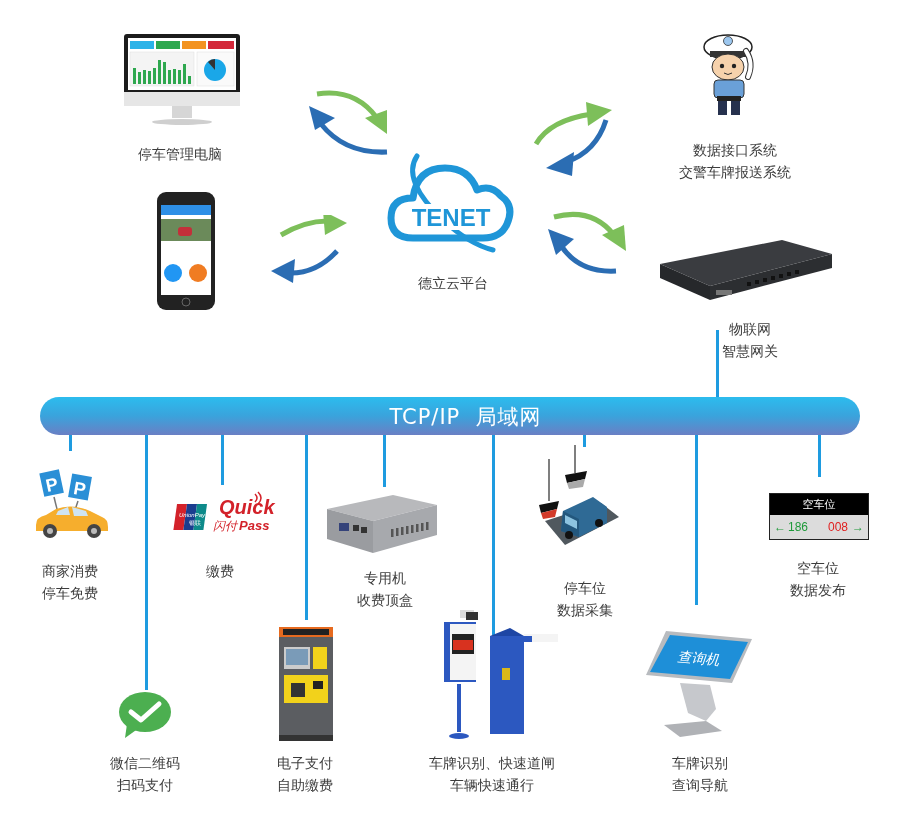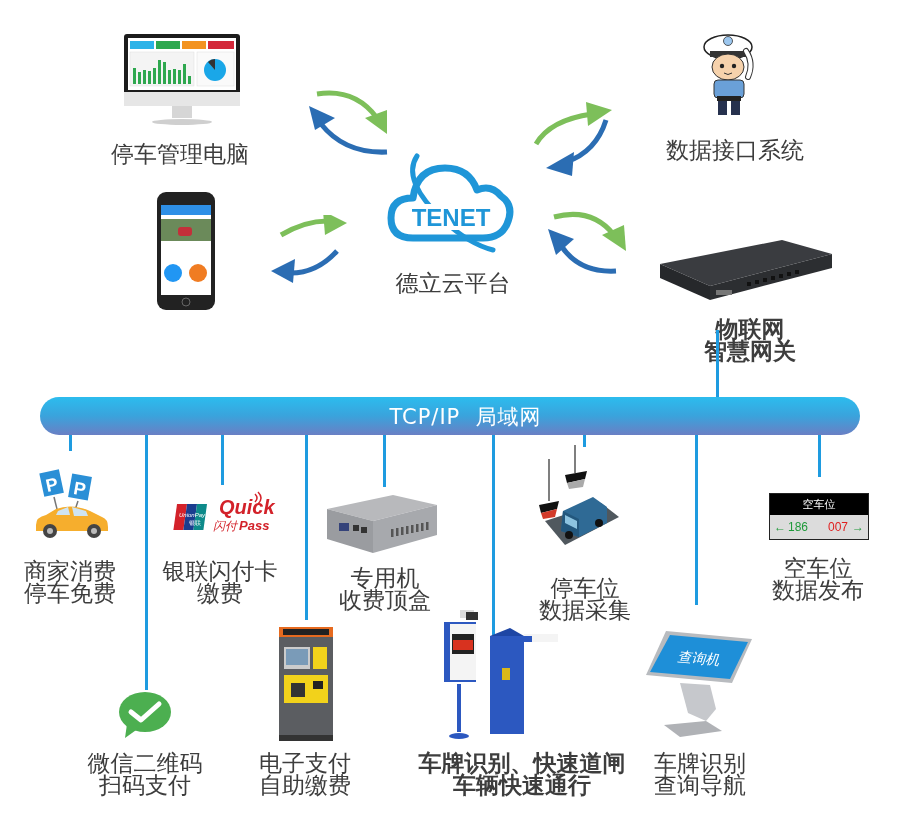--- a/index.html
+++ b/index.html
@@ -1,18 +1,18 @@
 <!DOCTYPE html>
 <html><head>
 <meta charset="utf-8">
 <style>
   html,body{margin:0;padding:0;background:#fff;}
   body{width:917px;height:824px;position:relative;overflow:hidden;font-family:"DejaVu Sans","Liberation Sans",sans-serif;color:#3a3a3a;}
   .abs{position:absolute;}
-  .label{position:absolute;text-align:center;font-size:23px;line-height:22px;color:#3d3d3d;white-space:nowrap;}
+  .label{position:absolute;text-align:center;font-size:14px;line-height:22px;color:#3d3d3d;white-space:nowrap;}
   .vline{position:absolute;width:3px;background:#1e9be0;}
   .bus{position:absolute;left:40px;top:397px;width:820px;height:38px;border-radius:19px;
        background:linear-gradient(to bottom,#2cbcee 0%,#3aa3dc 50%,#6a7fc4 100%);}
   .bus-text{position:absolute;left:0;right:0;top:6px;text-align:center;color:#fff;font-size:21px;letter-spacing:1px;font-family:"DejaVu Sans",sans-serif;}
   svg{display:block;}
 </style>
 </head>
 <body>
 
 <div class="abs" style="left:122px;top:32px;">
@@ -62,20 +62,21 @@
     <path d="M46 18 Q54 30 48 44" stroke="#333" stroke-width="6" fill="none" stroke-linecap="round"></path>
     <path d="M46 18 Q54 30 48 44" stroke="#fff" stroke-width="4" fill="none" stroke-linecap="round"></path>
     <rect x="14" y="47" width="30" height="18" rx="4" fill="#6aa0d8" stroke="#333" stroke-width="1"></rect>
     <rect x="17" y="63" width="24" height="5" fill="#222"></rect>
     <rect x="18" y="68" width="9" height="14" fill="#26314e"></rect>
       <rect x="31" y="68" width="9" height="14" fill="#26314e"></rect>
   </svg>
 </div>
 <div class="label" style="left:650px;top:139px;width:170px;">
   <div>数据接口系统</div>
+  <div>交警车牌报送系统</div>
 </div>
 
 <div class="abs" style="left:156px;top:191px;">
   <svg width="60" height="120" viewBox="0 0 60 120">
     <rect x="1" y="1" width="58" height="118" rx="9" fill="#222"></rect>
     <rect x="5" y="14" width="50" height="90" fill="#fff"></rect>
     <rect x="5" y="14" width="50" height="10" fill="#2e8fe6"></rect>
     <rect x="5" y="28" width="50" height="22" fill="#6b8a5a"></rect>
     <rect x="22" y="36" width="14" height="9" rx="3" fill="#c3303a"></rect>
     <circle cx="17" cy="82" r="9" fill="#2196f3"></circle>
@@ -96,21 +97,21 @@
         <rect x="103" y="44" width="4" height="4"></rect>
       <rect x="111" y="42" width="4" height="4"></rect>
         <rect x="119" y="40" width="4" height="4"></rect>
       <rect x="127" y="38" width="4" height="4"></rect>
         <rect x="135" y="36" width="4" height="4"></rect>
       <rect x="143" y="34" width="4" height="4"></rect>
     </g>
     <rect x="64" y="54" width="16" height="5" fill="#777"></rect>
   </svg>
 </div>
-<div class="label" style="left:700px;top:318px;width:100px;font-weight:bold;">
+<div class="label" style="left:700px;top:318px;width:100px;">
   <div>物联网</div>
   <div>智慧网关</div>
 </div>
 <div class="vline" style="left:716px;top:330px;height:68px;"></div>
 
 <div class="abs" style="left:383px;top:150px;text-align:center;">
   <svg width="140" height="110" viewBox="0 0 140 110">
     <path d="M30 88 Q8 88 8 68 Q8 48 30 48 Q34 18 62 18 Q86 18 94 40 Q108 34 118 46 Q132 56 124 74 Q118 88 100 88 Z" fill="none" stroke="#1f96d8" stroke-width="7" stroke-linejoin="round"></path>
     <path d="M34 6 Q18 30 60 70 Q86 94 110 100" fill="none" stroke="#1f96d8" stroke-width="5" stroke-linecap="round"></path>
     <rect x="24" y="54" width="88" height="26" fill="#fff"></rect>
@@ -201,21 +202,20 @@
     </g>
     <text x="19" y="27" text-anchor="middle" fill="#fff" font-size="6" font-style="italic" font-family="Liberation Sans,sans-serif">UnionPay</text>
     <text x="22" y="35" text-anchor="middle" fill="#fff" font-size="6" font-family="DejaVu Sans,sans-serif">银联</text>
     <text x="46" y="24" fill="#d3222a" font-size="20" font-style="italic" font-weight="bold" font-family="Liberation Sans,sans-serif">Quick</text>
     <text x="40" y="40" fill="#d3222a" font-size="12" font-style="italic" font-family="DejaVu Sans,sans-serif">闪付</text>
     <text x="66" y="40" fill="#d3222a" font-size="13" font-style="italic" font-weight="bold" font-family="Liberation Sans,sans-serif">Pass</text>
     <path d="M82 4 Q86 8 82 12 M85 2 Q91 8 85 14" stroke="#d3222a" stroke-width="1.5" fill="none"></path>
   </svg>
 </div>
 <div class="label" style="left:150px;top:560px;width:140px;">
-  <div>银联闪付卡</div>
   <div>缴费</div>
 </div>
 
 <div class="abs" style="left:325px;top:493px;">
   <svg width="115" height="70" viewBox="0 0 115 70">
     <polygon points="2,16 68,2 112,12 48,28" fill="#b8b9bc"></polygon>
     <polygon points="2,16 48,28 48,60 2,46" fill="#9a9ca0"></polygon>
     <polygon points="48,28 112,12 112,42 48,60" fill="#a7a9ad"></polygon>
     <rect x="14" y="30" width="10" height="8" fill="#35437a"></rect>
     <rect x="28" y="32" width="6" height="6" fill="#333"></rect>
@@ -256,21 +256,21 @@
 <div class="label" style="left:535px;top:557px;width:100px;margin-top:20px;">
   <div>停车位</div>
   <div>数据采集</div>
 </div>
 
 <div class="abs" style="left:769px;top:493px;width:98px;height:45px;border:1px solid #222;">
   <div style="background:#000;color:#fff;font-size:11px;text-align:center;height:21px;line-height:21px;">空车位</div>
   <div style="background:#dcdcdc;height:24px;line-height:24px;font-size:12px;position:relative;font-family:'Liberation Sans',sans-serif;">
     <span style="position:absolute;left:4px;color:#1f9a3a;">←</span>
     <span style="position:absolute;left:18px;color:#1f9a3a;">186</span>
-    <span style="position:absolute;left:58px;color:#e02020;">007</span>
+    <span style="position:absolute;left:58px;color:#e02020;">008</span>
     <span style="position:absolute;left:82px;color:#1f9a3a;">→</span>
   </div>
 </div>
 <div class="label" style="left:768px;top:557px;width:100px;">
   <div>空车位</div>
   <div>数据发布</div>
 </div>
 
 <div class="abs" style="left:117px;top:690px;">
   <svg width="56" height="50" viewBox="0 0 56 50">
@@ -313,21 +313,21 @@
     <rect x="13" y="32" width="20" height="10" fill="#d8321f"></rect>
     <rect x="17" y="76" width="4" height="48" fill="#2c58c0"></rect>
     <ellipse cx="19" cy="128" rx="10" ry="3" fill="#2c58c0"></ellipse>
     <rect x="50" y="28" width="34" height="98" fill="#2c58c0"></rect>
     <polygon points="50,28 70,20 84,28" fill="#1e46a4"></polygon>
     <rect x="84" y="26" width="34" height="8" fill="#f4f4f4"></rect>
     <rect x="84" y="28" width="8" height="6" fill="#2c58c0"></rect>
     <rect x="62" y="60" width="8" height="12" fill="#d9b81a"></rect>
   </svg>
 </div>
-<div class="label" style="left:412px;top:752px;width:220px;font-weight:bold;">
+<div class="label" style="left:382px;top:752px;width:220px;">
   <div>车牌识别、快速道闸</div>
   <div>车辆快速通行</div>
 </div>
 
 <div class="abs" style="left:640px;top:625px;">
   <svg width="120" height="115" viewBox="0 0 120 115">
     <polygon points="26,6 112,14 92,58 6,50" fill="#b8bbbf"></polygon>
     <polygon points="30,10 108,17 90,54 10,47" fill="#1e8fd8"></polygon>
     <polygon points="40,58 70,60 76,84 66,96 48,88" fill="#c6c8cc"></polygon>
     <polygon points="24,100 66,96 82,106 40,112" fill="#b0b2b6"></polygon>

